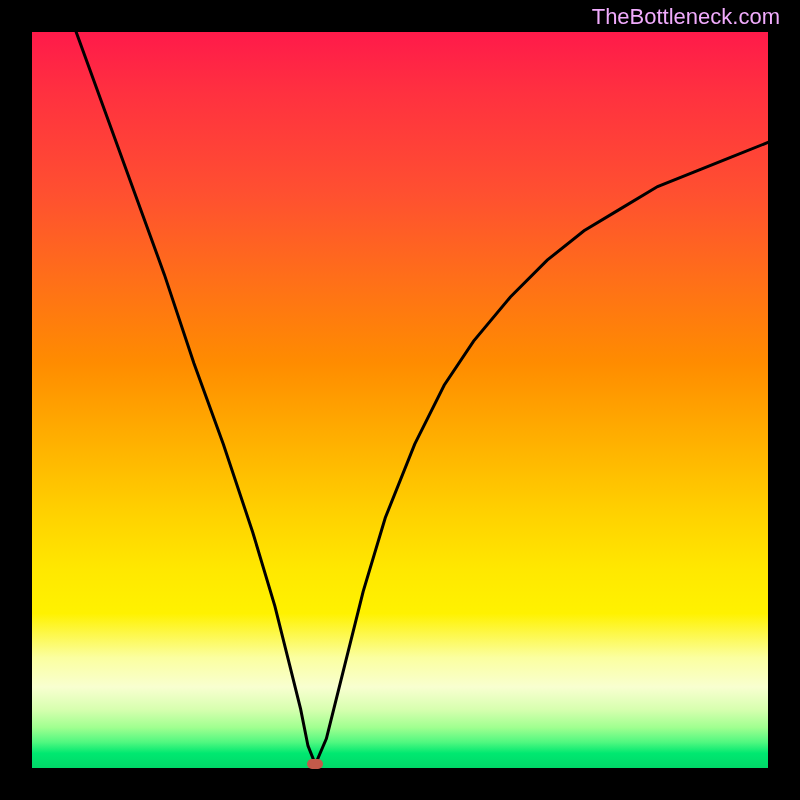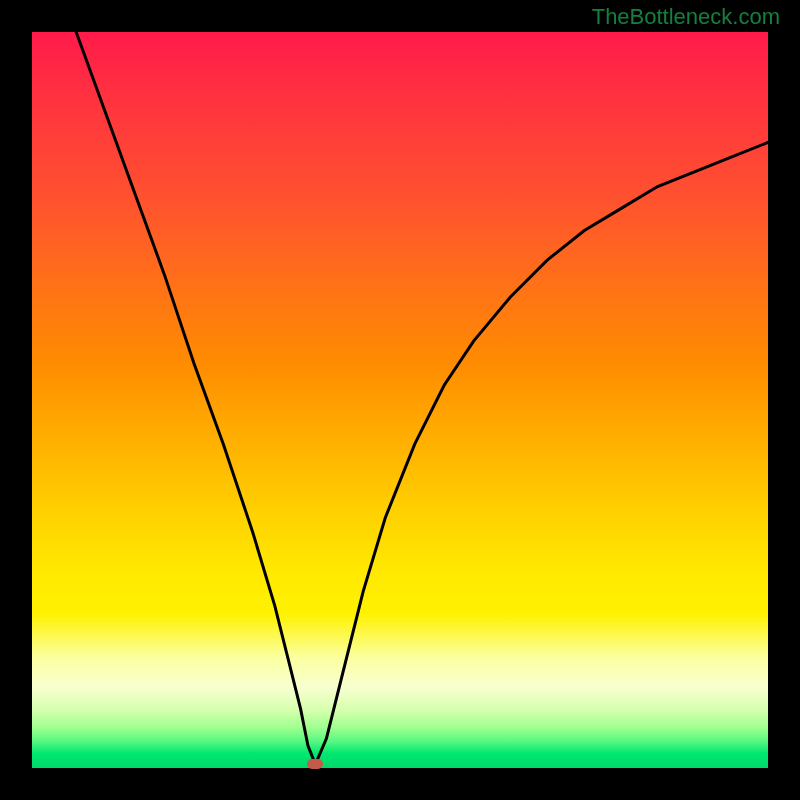--- a/index.html
+++ b/index.html
@@ -8,21 +8,21 @@
     height: 800px;
     background: #000;
     position: relative;
     font-family: Arial, Helvetica, sans-serif;
     overflow: hidden;
   }
   .watermark {
     position: absolute;
     top: 4px;
     right: 20px;
-    color: #15803d;
+    color: #f0abfc;
     font-size: 22px;
     font-weight: 500;
     z-index: 10;
   }
   .plot-area {
     position: absolute;
     left: 32px;
     top: 32px;
     width: 736px;
     height: 736px;

